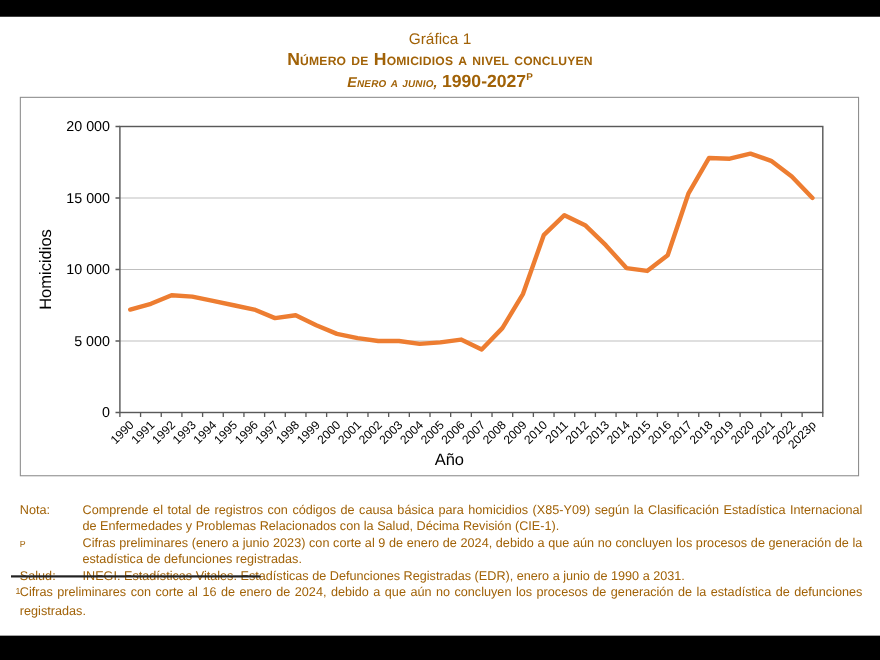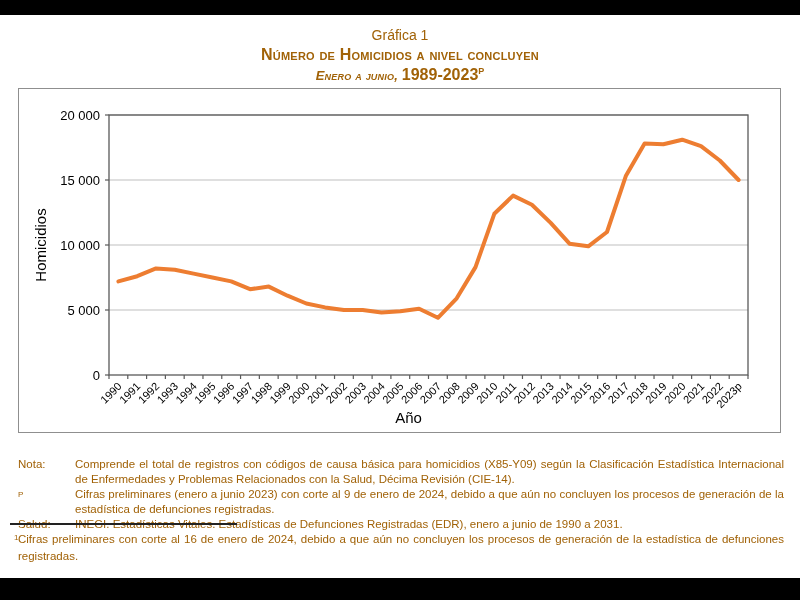--- a/index.html
+++ b/index.html
@@ -38,21 +38,21 @@
 </style>
 </head>
 <body>
 
 <div class="screen">
   <div class="page">
 
     <div class="titles">
       <div class="t1">Gráfica 1</div>
       <div class="t2">Número de Homicidios a nivel concluyen</div>
-      <div class="t3"><span class="pre">Enero a junio, </span><span>1989-2023</span><sup>P</sup></div>
+      <div class="t3"><span class="pre">Enero a junio, </span><span>1990-2027</span><sup>P</sup></div>
     </div>
 
     <div class="chart-frame">
       <svg id="chart-svg" width="761" height="343" viewBox="0 0 761 343">
           <line x1="90" y1="221" x2="729" y2="221" stroke="#BFBFBF" stroke-width="1"></line>
           <line x1="90" y1="156" x2="729" y2="156" stroke="#BFBFBF" stroke-width="1"></line>
           <line x1="90" y1="91" x2="729" y2="91" stroke="#BFBFBF" stroke-width="1"></line>
           <line x1="90" y1="26" x2="729" y2="26" stroke="#BFBFBF" stroke-width="1"></line>
           <rect x="90" y="26" width="639" height="260" fill="none" stroke="#595959" stroke-width="1.3"></rect>
           <line x1="86" y1="286" x2="90" y2="286" stroke="#595959" stroke-width="1.2"></line>
@@ -136,21 +136,21 @@
           <text x="723.6029411764706" y="298" text-anchor="end" font-size="11" fill="#000000" transform="rotate(-45 723.6029411764706 298)">2023p</text>
           <polyline points="99.4,192.4 118.2,187.2 137.0,179.4 155.8,180.7 174.6,184.6 193.4,188.5 212.2,192.4 231.0,200.2 249.8,197.6 268.5,206.7 287.3,214.5 306.1,218.4 324.9,221.0 343.7,221.0 362.5,223.6 381.3,222.3 400.1,219.7 418.9,228.8 437.7,209.3 456.5,178.1 475.3,124.8 494.1,106.6 512.9,115.7 531.7,133.9 550.5,154.7 569.3,157.3 588.0,143.0 606.8,87.1 625.6,54.6 644.4,55.3 663.2,50.7 682.0,57.2 700.8,71.5 719.6,91.0" fill="none" stroke="#ED7D31" stroke-width="4" stroke-linejoin="round" stroke-linecap="round"></polyline>
           <text x="27" y="156" text-anchor="middle" font-size="15" fill="#000000" transform="rotate(-90 27 156)">Homicidios</text>
           <text x="389.5" y="334" text-anchor="middle" font-size="15" fill="#000000">Año</text>
         </svg>
     </div>
 
     <div class="notes">
       <div class="note-row">
         <div class="note-label">Nota:</div>
-        <div class="note-text">Comprende el total de registros con códigos de causa básica para homicidios (X85-Y09) según la Clasificación Estadística Internacional de Enfermedades y Problemas Relacionados con la Salud, Décima Revisión (CIE-14).</div>
+        <div class="note-text">Comprende el total de registros con códigos de causa básica para homicidios (X85-Y09) según la Clasificación Estadística Internacional de Enfermedades y Problemas Relacionados con la Salud, Décima Revisión (CIE-1).</div>
       </div>
       <div class="note-row">
         <div class="note-label"><span class="suplabel">P</span></div>
         <div class="note-text">Cifras preliminares (enero a junio 2023) con corte al 9 de enero de 2024, debido a que aún no concluyen los procesos de generación de la estadística de defunciones registradas.</div>
       </div>
       <div class="note-row">
         <div class="note-label">Salud:</div>
         <div class="note-text">INEGI. Estadísticas Vitales. Estadísticas de Defunciones Registradas (EDR), enero a junio de 1990 a 2031.</div>
       </div>
     </div>

